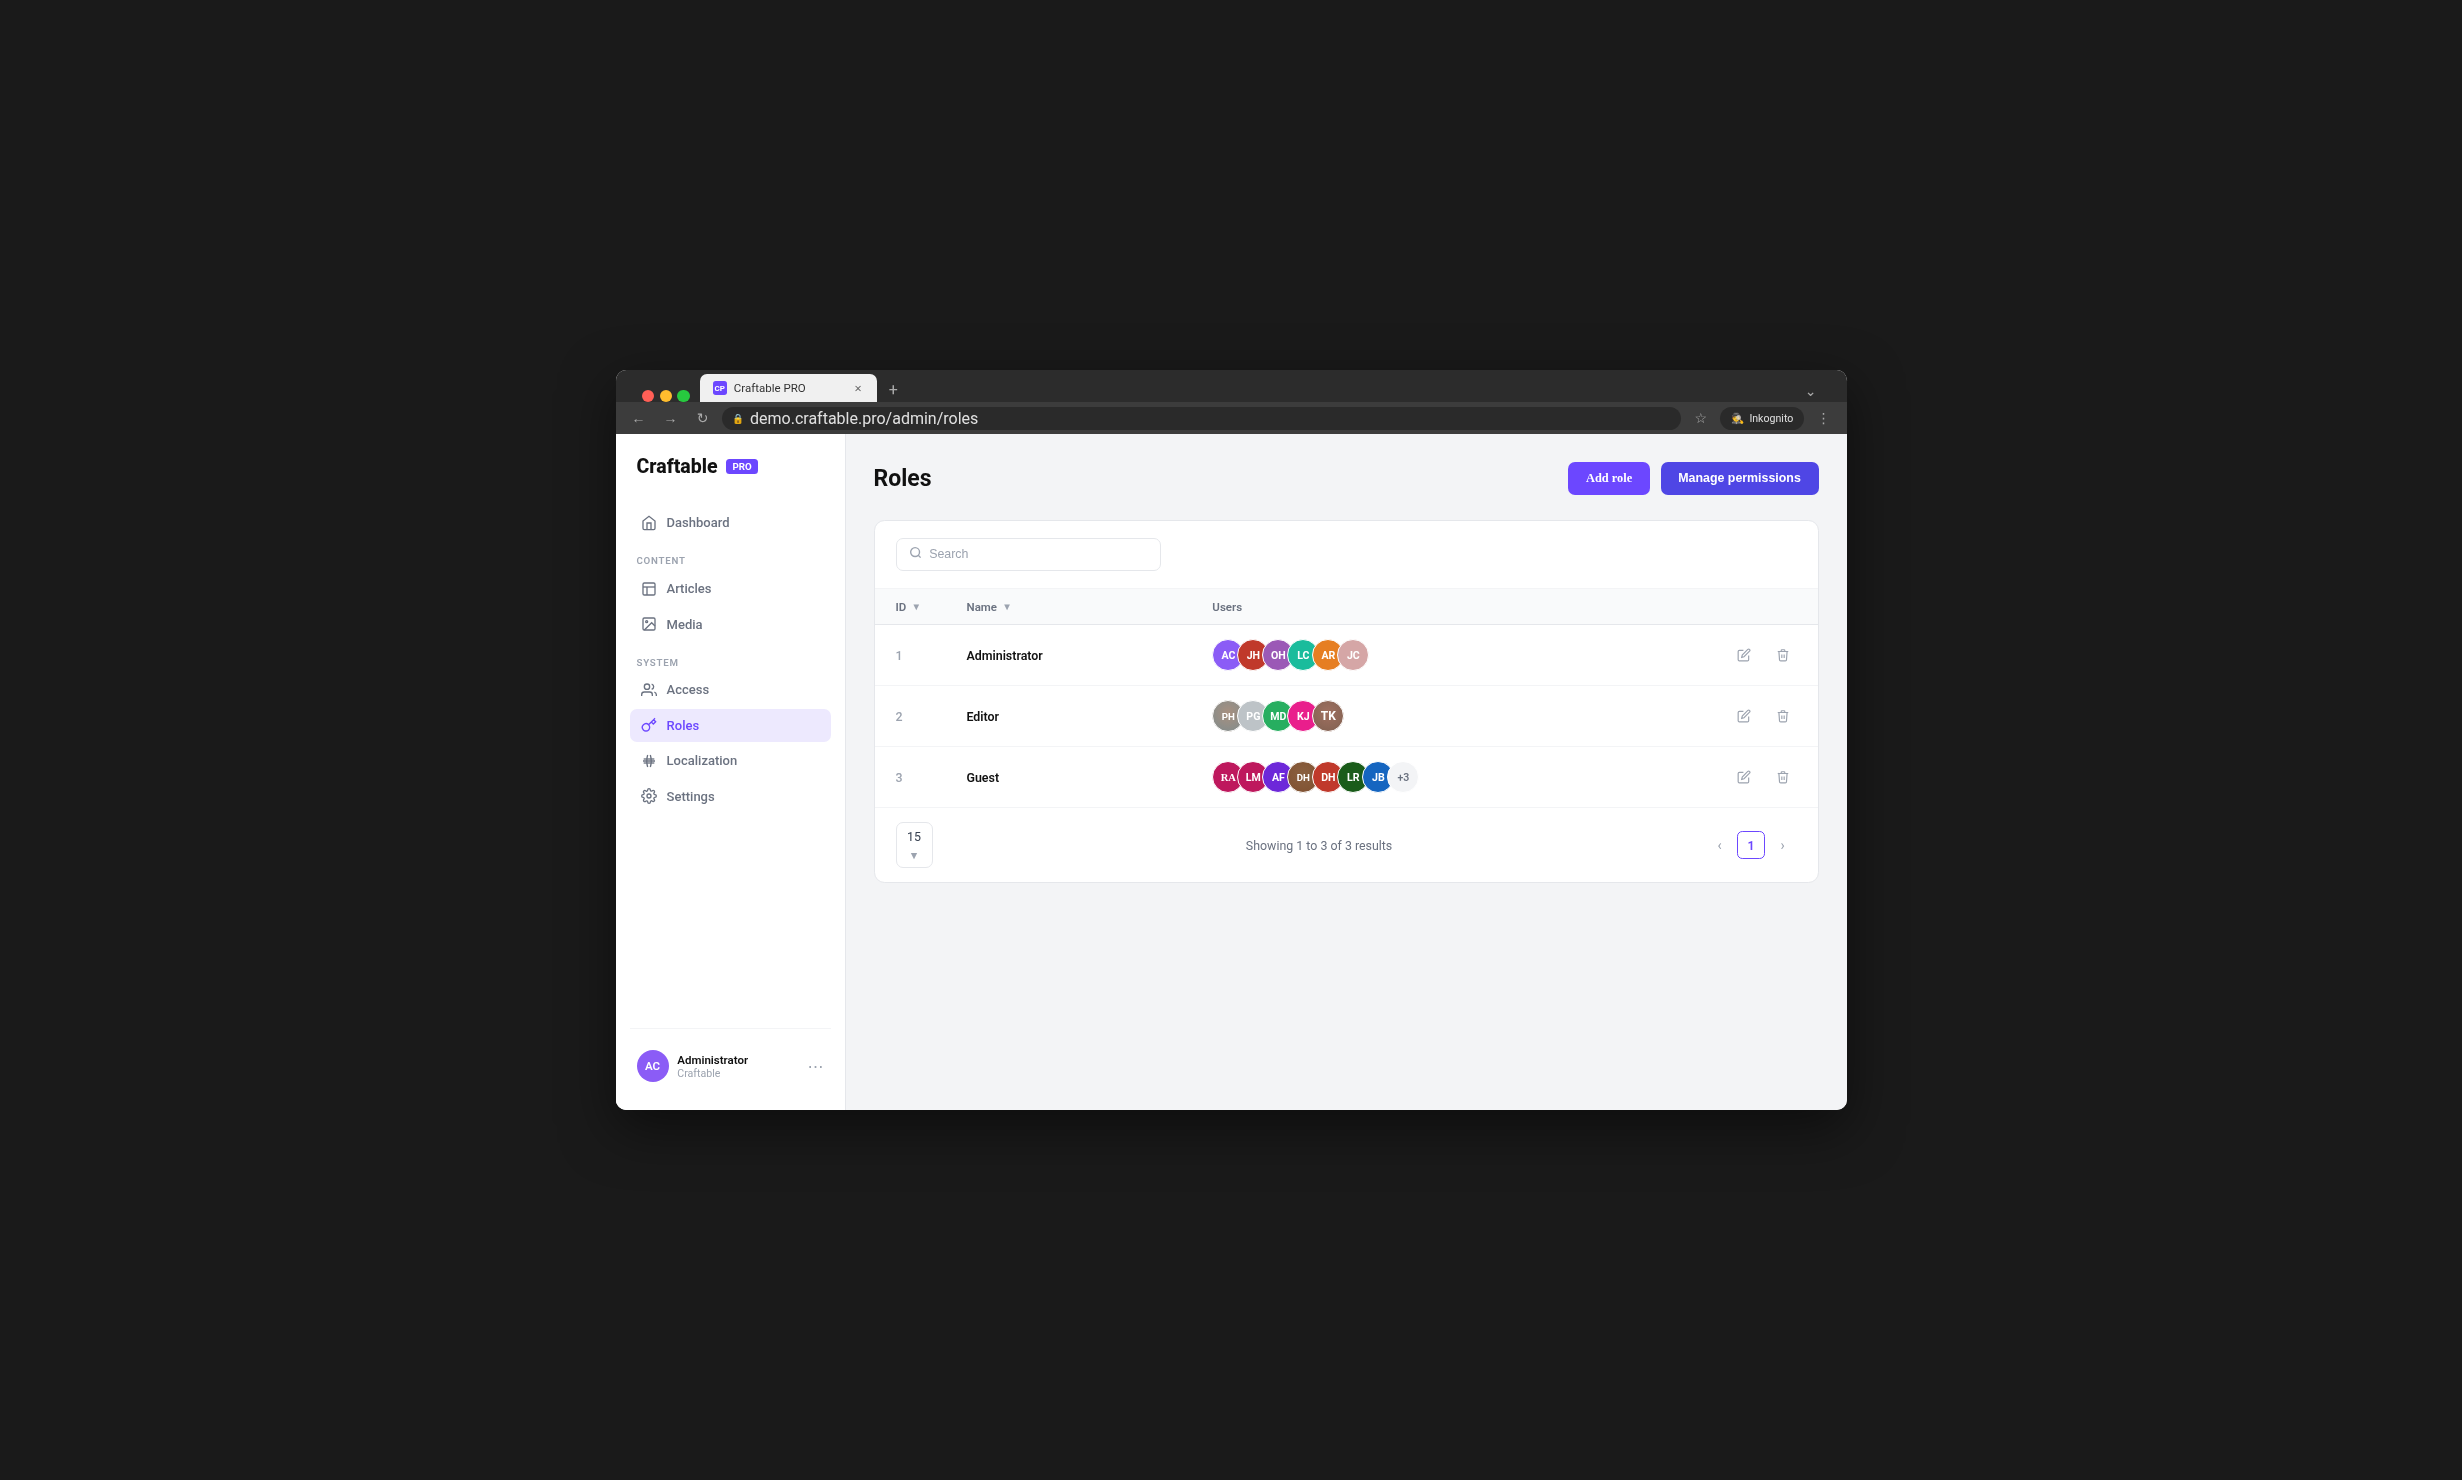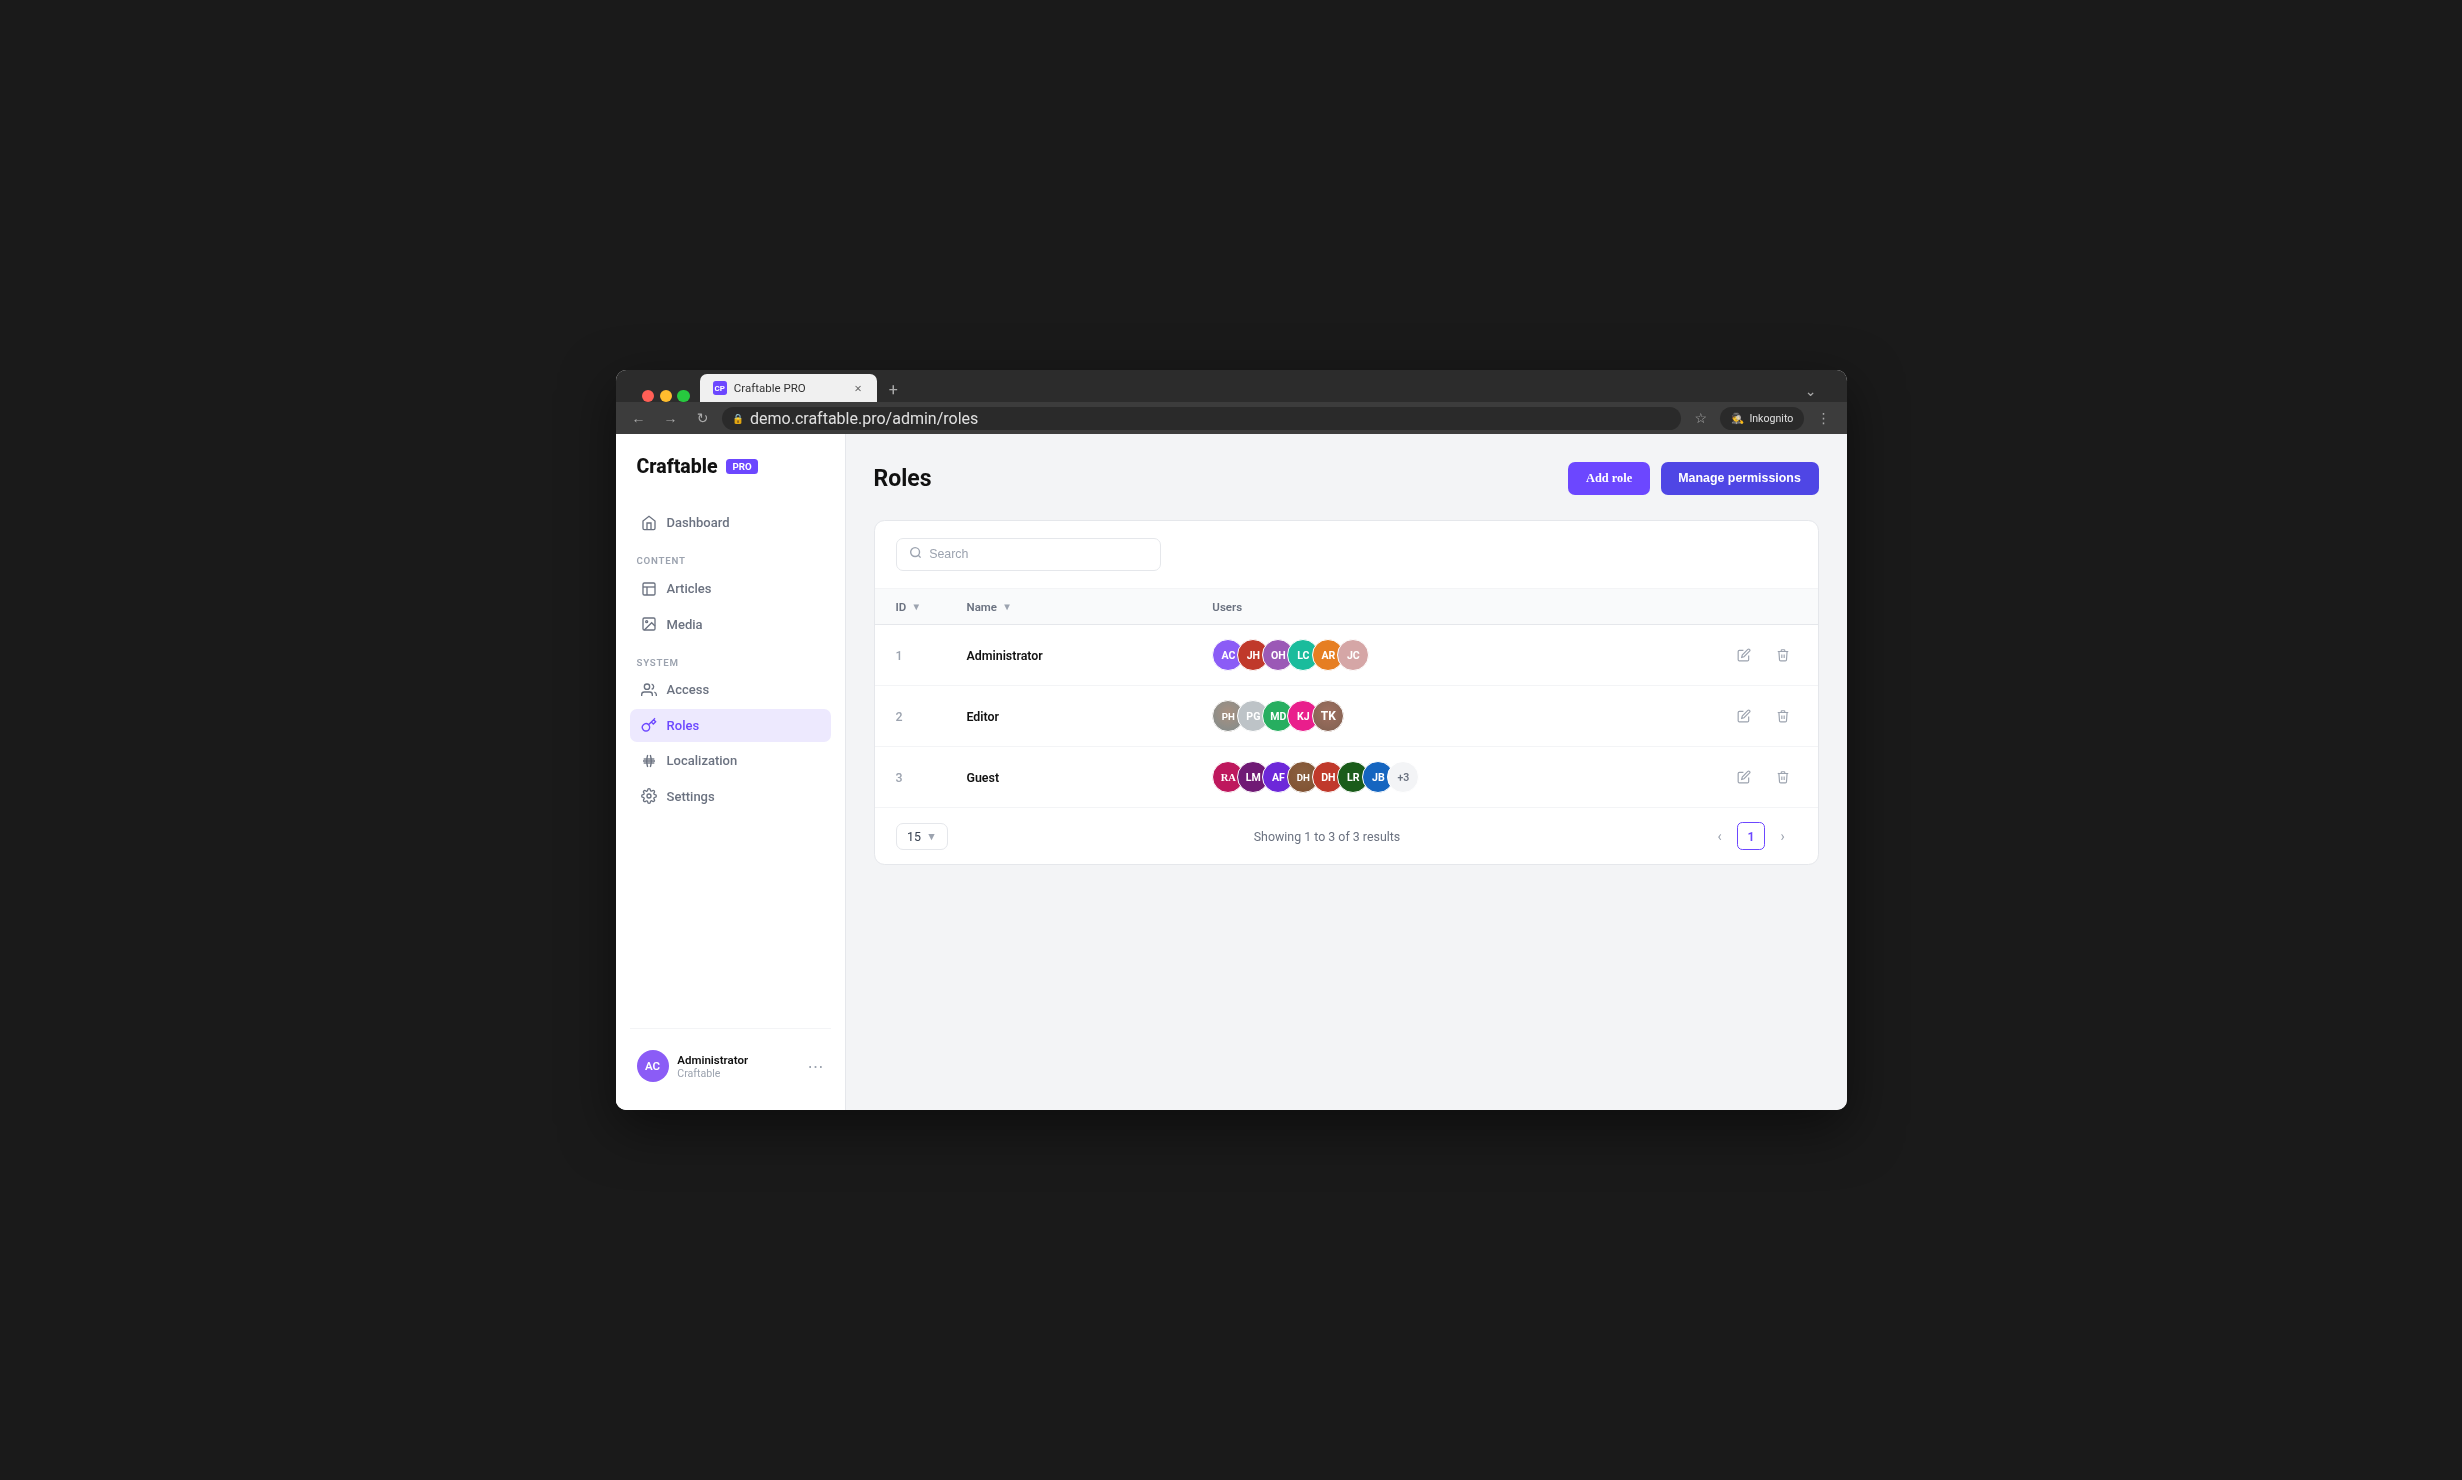--- a/index.html
+++ b/index.html
@@ -81,21 +81,21 @@
     .avatar:first-child { margin-left: 0; }
     .avatar-img { width: 32px; height: 32px; border-radius: 50%; border: 1.8px solid white; margin-left: -7px; object-fit: cover; overflow: hidden; background: #ccc; display: flex; align-items: center; justify-content: center; font-size: 10.6px; font-weight: 700; color: white; }
     .avatar-more { background: #f3f4f6; color: #6b7280; font-size: 10.6px; font-weight: 600; width: 32px; height: 32px; border-radius: 50%; border: 1.8px solid white; margin-left: -7px; display: flex; align-items: center; justify-content: center; }
 
     
     .row-actions { display: flex; align-items: center; gap: 10.6px; justify-content: flex-end; }
     .action-btn { width: 28px; height: 28px; display: flex; align-items: center; justify-content: center; color: #9ca3af; cursor: pointer; border-radius: 5.3px; }
 
     
     .table-footer { display: flex; align-items: center; justify-content: space-between; padding: 14px 21px; border-top: 0.9px solid #f3f4f6; }
-    .per-page-select { display: flex; align-items: center; gap: 5.3px; border: 1.3px solid #e5e7eb; border-radius: 7px; padding: 5.3px 10.6px; font-size: 12.4px; color: #374151; cursor: pointer; }
+    .per-page-select { display: flex; align-items: center; gap: 5.3px; border: 1.3px solid #e5e7eb; border-radius: 7px; padding: 5.3px 10.6px; font-size: 12.4px; color: #374151; cursor: pointer; flex-direction: column; }
     .per-page-caret { color: #9ca3af; font-size: 10.6px; }
     .pagination-info { font-size: 12.4px; color: #6b7280; }
     .pagination-controls { display: flex; align-items: center; gap: 3.5px; }
     .page-btn { width: 28px; height: 28px; display: flex; align-items: center; justify-content: center; border-radius: 5.3px; cursor: pointer; font-size: 12.4px; color: #374151; border: 1.3px solid transparent; }
     .page-btn.active { border-color: #6c47ff; color: #6c47ff; font-weight: 600; }
     .page-nav { color: #9ca3af; font-size: 14px; width: 28px; height: 28px; display: flex; align-items: center; justify-content: center; cursor: pointer; border-radius: 5.3px; }
   </style>
 </head>
 <body>
 
@@ -346,21 +346,21 @@
         </div>
       </div>
                 </td>
               </tr>
               <tr>
                 <td><span class="row-id">3</span></td>
                 <td><span class="role-name">Guest</span></td>
                 <td>
                   <div class="avatar-group">
                     <div class="avatar" style="background: #be185d; margin-left: 0px; font-family: Liberation Serif, serif;">RA</div>
-                    <div class="avatar" style="background: #701a75;">LM</div>
+                    <div class="avatar" style="background: #be185d;">LM</div>
                     <div class="avatar" style="background: #6d28d9;">AF</div>
                     <div class="avatar-img" style="background: radial-gradient(circle at 50% 40%, rgb(138, 96, 64) 0%, rgb(127, 80, 48) 100%) rgb(138, 96, 64); margin-left: -7px; font-size: 9.7px;">DH</div>
                     <div class="avatar" style="background: rgb(192, 57, 43);">DH</div>
                     <div class="avatar" style="background: rgb(26, 92, 26);">LR</div>
                     <div class="avatar" style="background: rgb(21, 101, 192);">JB</div>
                     <div class="avatar-more">+3</div>
                   </div>
                 </td>
                 <td>
       <div class="row-actions">

